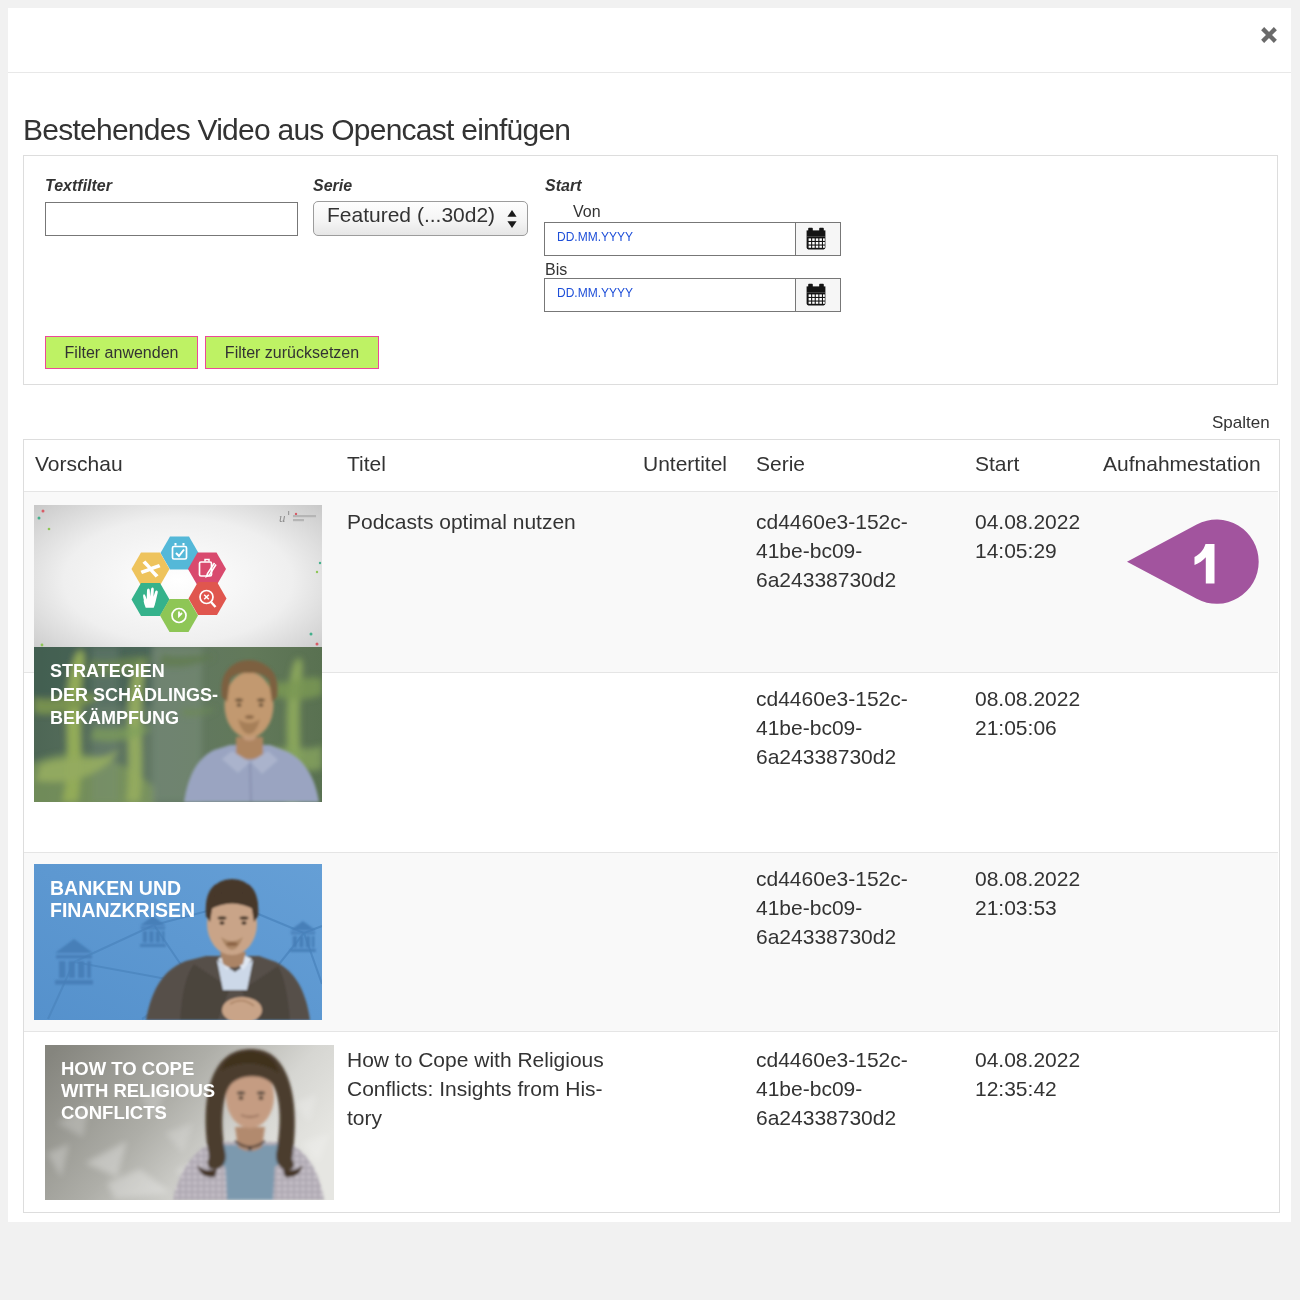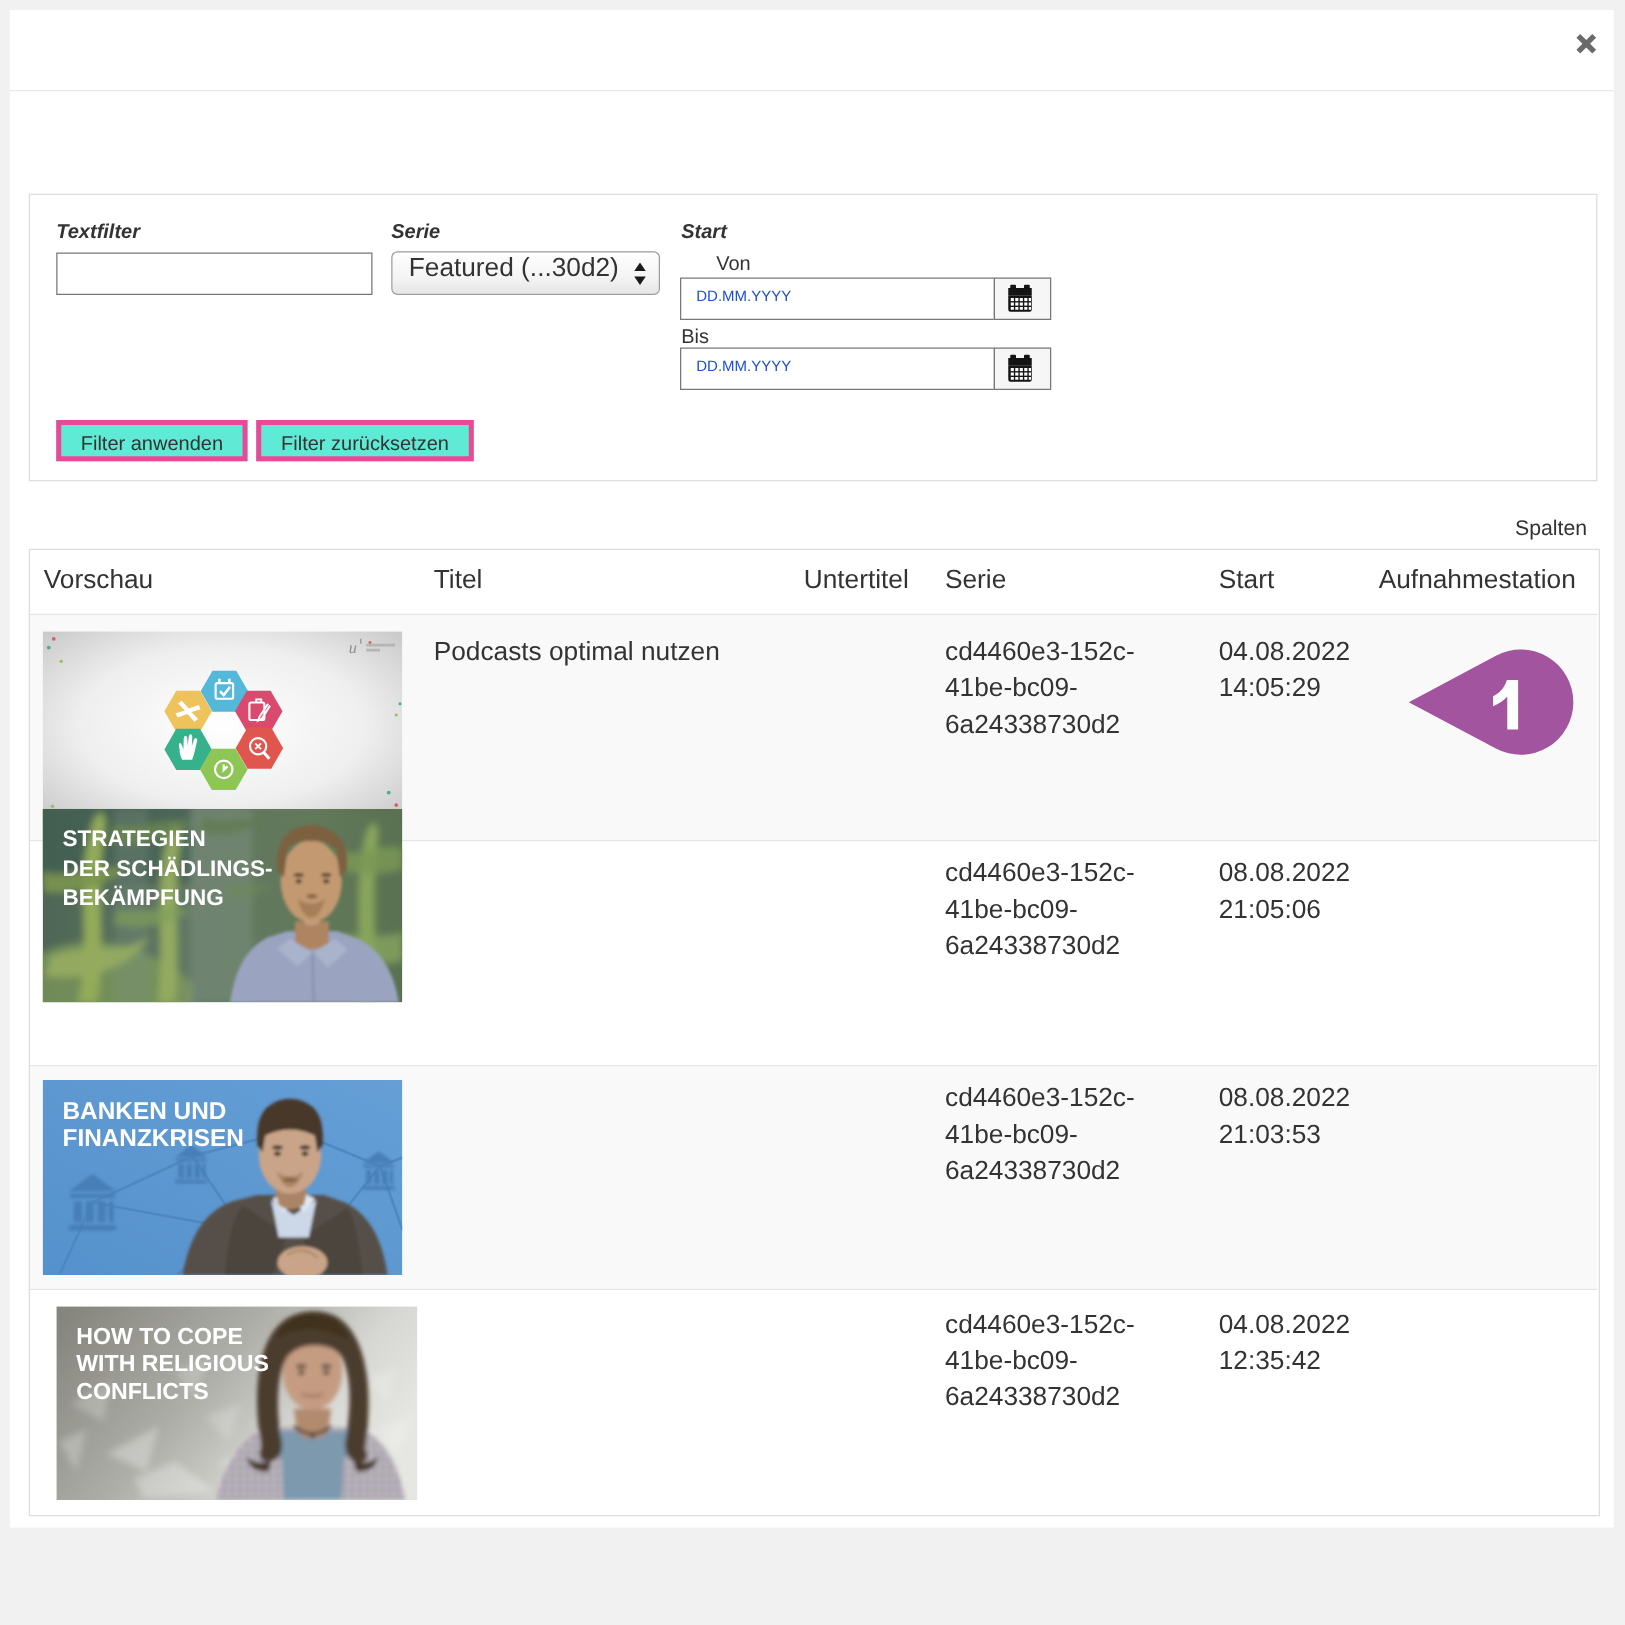--- a/index.html
+++ b/index.html
@@ -9,21 +9,21 @@
 .modal{position:absolute;left:8px;top:8px;width:1283px;height:1214px;background:#fff;}
 .hdrline{position:absolute;left:8px;top:72px;width:1283px;height:1px;background:#e8e8e8;}
 h1{position:absolute;left:23px;top:113px;margin:0;font-size:30px;font-weight:400;color:#333;letter-spacing:-0.75px;}
 .filterbox{position:absolute;left:23px;top:155px;width:1255px;height:230px;border:1px solid #ddd;background:#fff;box-sizing:border-box;}
 .lbl{position:absolute;font-size:16px;font-style:italic;font-weight:700;color:#333;}
 .slbl{position:absolute;font-size:16px;color:#333;}
 .tinput{position:absolute;box-sizing:border-box;border:1px solid #777;background:#fff;}
 .ph{font-size:12px;color:#1d4ed8;}
 .selectbox{position:absolute;left:313px;top:201px;width:215px;height:35px;box-sizing:border-box;border:1px solid #9c9c9c;border-radius:5px;background:linear-gradient(#fefefe 0%,#f4f4f4 60%,#e6e6e6 100%);}
 .selectbox .txt{position:absolute;left:13px;top:1px;font-size:21px;color:#333;}
-.btn{position:absolute;box-sizing:border-box;border:4px solid #ec4899;background:#5eead4;color:#333;font-size:16px;text-align:center;}
+.btn{position:absolute;box-sizing:border-box;border:1px solid #ec4899;background:#bef264;color:#333;font-size:16px;text-align:center;}
 .calbtn{position:absolute;box-sizing:border-box;border:1px solid #777;background:#f6f6f6;}
 .spalten{position:absolute;font-size:17px;color:#333;}
 .tbl{position:absolute;left:23px;top:439px;width:1255px;height:772px;border:1px solid #ddd;background:#fff;box-sizing:content-box;}
 .th{position:absolute;font-size:21px;color:#333;}
 .rowbg{position:absolute;left:24px;width:1254px;background:#f9f9f9;}
 .sep{position:absolute;left:24px;width:1254px;height:1px;background:#e5e5e5;}
 .celltxt{position:absolute;font-size:21px;line-height:29px;color:#333;}
 .thumb{position:absolute;overflow:hidden;}
 </style>
 </head>
@@ -31,20 +31,21 @@
 <div id="page">
   <div class="modal"></div>
   <div class="hdrline"></div>
 
   <svg class="abs" style="left:1261px;top:27px" width="16" height="16" viewBox="0 0 16 16">
     <g fill="#6a6a6a" transform="translate(8,8)">
         <rect x="-9" y="-2.15" width="18" height="4.3" transform="rotate(45)"></rect>
         <rect x="-9" y="-2.15" width="18" height="4.3" transform="rotate(-45)"></rect>
       </g>
   </svg>
+  <h1>Bestehendes Video aus Opencast einfügen</h1>
   <div class="filterbox"></div>
   <div class="lbl" style="left:45px;top:177px;">Textfilter</div>
   <div class="tinput" style="left:45px;top:202px;width:253px;height:34px;"></div>
   <div class="lbl" style="left:313px;top:177px;">Serie</div>
   <div class="selectbox">
     <span class="txt">Featured (...30d2)</span>
     <svg style="position:absolute;right:10px;top:8px" width="10" height="18" viewBox="0 0 10 18">
       <path d="M5 0 L9.6 6.8 L0.4 6.8 Z" fill="#1a1a1a"></path>
       <path d="M5 18 L9.6 11.2 L0.4 11.2 Z" fill="#1a1a1a"></path>
     </svg>
@@ -393,20 +394,21 @@
       <path d="M190 96 q 15 12 30 0" stroke="#3a3230" stroke-width="2" fill="none"></path>
       <circle cx="205" cy="104" r="1.6" fill="#333"></circle>
     </g>
     <g fill="#ffffff" font-family="Liberation Sans,sans-serif" font-size="18.5px" font-weight="bold">
       <text x="16" y="30">HOW TO COPE</text>
       <text x="16" y="52">WITH RELIGIOUS</text>
       <text x="16" y="74">CONFLICTS</text>
     </g>
   </svg>
   </div>
+  <div class="celltxt" style="left:347px;top:1045px;">How to Cope with Religious<br>Conflicts: Insights from His-<br>tory</div>
   <div class="celltxt" style="left:756px;top:1045px;">cd4460e3-152c-<br>41be-bc09-<br>6a24338730d2</div>
   <div class="celltxt" style="left:975px;top:1045px;">04.08.2022<br>12:35:42</div>
 
   <svg class="abs" style="left:1120px;top:512px;" width="150" height="100" viewBox="0 0 150 100">
     <path d="M7 49.7 L76.7 12.6 A42.1 42.1 0 1 1 76.7 86.8 Z" fill="#a2549e"></path>
     <path d="M94.5 71.5 L94.5 32 L85.5 32 C 83.5 38.5, 79.5 42.5, 74.5 45 L74.5 53 C 79 51, 83 48.5, 85.8 45.2 L85.8 71.5 Z" fill="#fff"></path>
   </svg>
 </div>
 
 </body></html>

